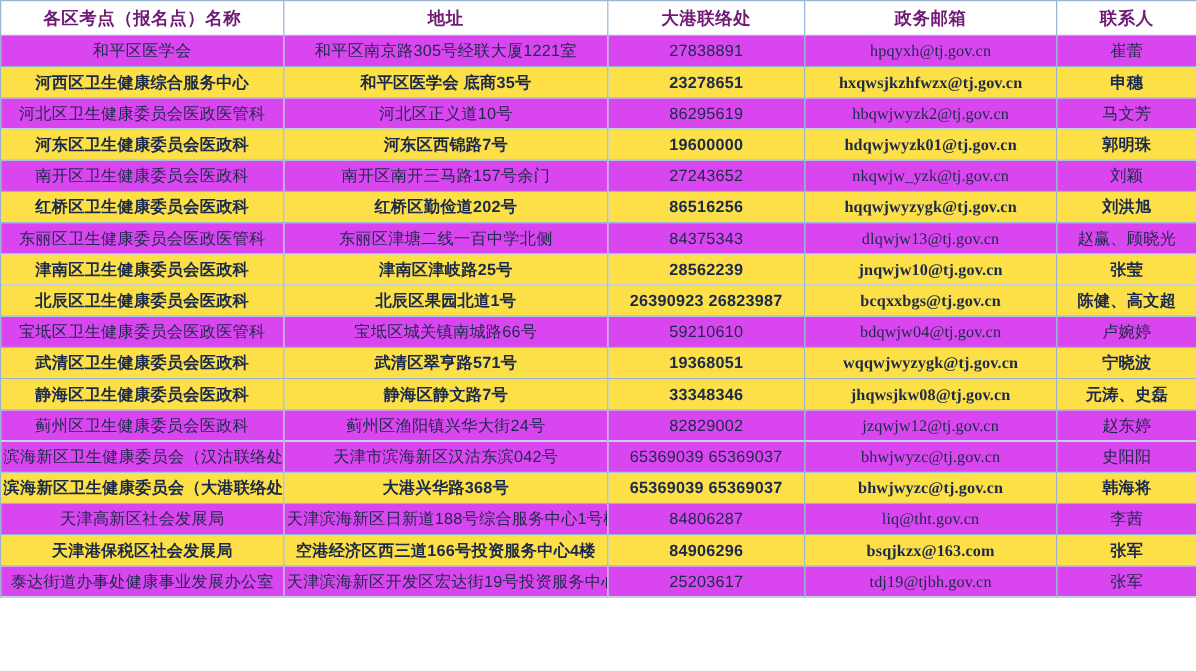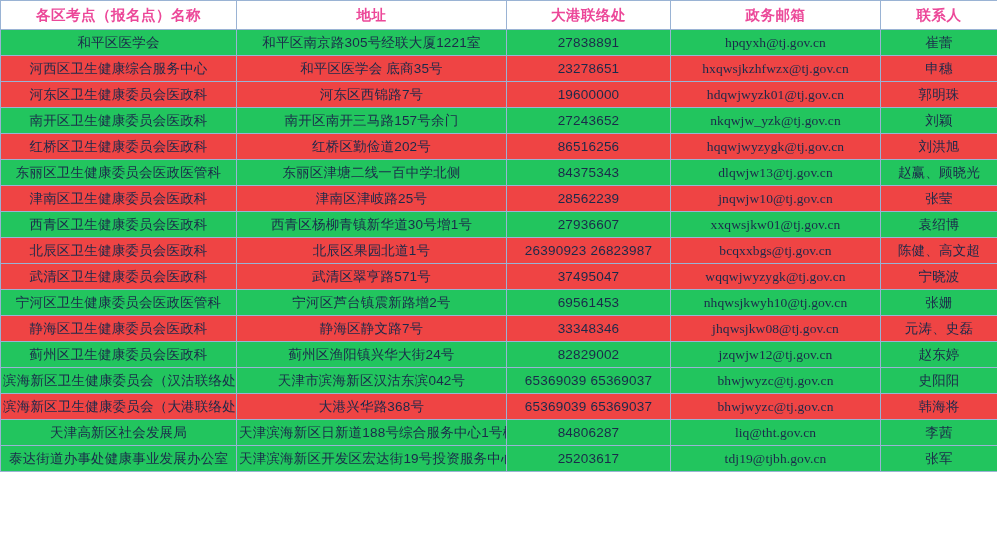--- a/index.html
+++ b/index.html
@@ -33,32 +33,33 @@
     color: #1b2a4a;
     padding: 0 2px;
     white-space: nowrap;
     overflow: hidden;
   }
   #contact-table thead th {
     height: 28px;
     font-size: 14.5px;
     font-weight: bold;
     background: #ffffff;
-    color: #ec4899;
+    color: #701a75;
     letter-spacing: 0.5px;
   }
   #contact-table tbody td {
     height: 25px;
     font-size: 13.5px;
   }
   #contact-table tbody tr.odd td {
-    background: #22c55e;
+    background: #d946ef;
   }
   #contact-table tbody tr.even td {
-    background: #ef4444;
+    background: #fde047;
+    font-weight: bold;
   }
   .col-name  { letter-spacing: 0.2px; }
   .col-addr  { letter-spacing: 0.2px; }
   .col-phone { letter-spacing: 0.2px; }
   .col-mail  { font-family: "Liberation Serif", serif; font-size: 14px; letter-spacing: 0.1px; }
   .col-contact { letter-spacing: 0.2px; }
 </style>
 </head>
 <body>
 
@@ -87,20 +88,27 @@
         <td class="col-mail">hpqyxh@tj.gov.cn</td>
         <td class="col-contact">崔蕾</td>
       </tr>
       <tr class="even">
         <td class="col-name">河西区卫生健康综合服务中心</td>
         <td class="col-addr">和平区医学会 底商35号</td>
         <td class="col-phone">23278651</td>
         <td class="col-mail">hxqwsjkzhfwzx@tj.gov.cn</td>
         <td class="col-contact">申穗</td>
       </tr>
+      <tr class="odd">
+        <td class="col-name">河北区卫生健康委员会医政医管科</td>
+        <td class="col-addr">河北区正义道10号</td>
+        <td class="col-phone">86295619</td>
+        <td class="col-mail">hbqwjwyzk2@tj.gov.cn</td>
+        <td class="col-contact">马文芳</td>
+      </tr>
       <tr class="even">
         <td class="col-name">河东区卫生健康委员会医政科</td>
         <td class="col-addr">河东区西锦路7号</td>
         <td class="col-phone">19600000</td>
         <td class="col-mail">hdqwjwyzk01@tj.gov.cn</td>
         <td class="col-contact">郭明珠</td>
       </tr>
       <tr class="odd">
         <td class="col-name">南开区卫生健康委员会医政科</td>
         <td class="col-addr">南开区南开三马路157号余门</td>
@@ -122,47 +130,40 @@
         <td class="col-mail">dlqwjw13@tj.gov.cn</td>
         <td class="col-contact">赵赢、顾晓光</td>
       </tr>
       <tr class="even">
         <td class="col-name">津南区卫生健康委员会医政科</td>
         <td class="col-addr">津南区津岐路25号</td>
         <td class="col-phone">28562239</td>
         <td class="col-mail">jnqwjw10@tj.gov.cn</td>
         <td class="col-contact">张莹</td>
       </tr>
-      <tr class="odd">
-        <td class="col-name">西青区卫生健康委员会医政科</td>
-        <td class="col-addr">西青区杨柳青镇新华道30号增1号</td>
-        <td class="col-phone">27936607</td>
-        <td class="col-mail">xxqwsjkw01@tj.gov.cn</td>
-        <td class="col-contact">袁绍博</td>
-      </tr>
       <tr class="even">
         <td class="col-name">北辰区卫生健康委员会医政科</td>
         <td class="col-addr">北辰区果园北道1号</td>
         <td class="col-phone">26390923  26823987</td>
         <td class="col-mail">bcqxxbgs@tj.gov.cn</td>
         <td class="col-contact">陈健、高文超</td>
       </tr>
+      <tr class="odd">
+        <td class="col-name">宝坻区卫生健康委员会医政医管科</td>
+        <td class="col-addr">宝坻区城关镇南城路66号</td>
+        <td class="col-phone">59210610</td>
+        <td class="col-mail">bdqwjw04@tj.gov.cn</td>
+        <td class="col-contact">卢婉婷</td>
+      </tr>
       <tr class="even">
         <td class="col-name">武清区卫生健康委员会医政科</td>
         <td class="col-addr">武清区翠亨路571号</td>
-        <td class="col-phone">37495047</td>
+        <td class="col-phone">19368051</td>
         <td class="col-mail">wqqwjwyzygk@tj.gov.cn</td>
         <td class="col-contact">宁晓波</td>
-      </tr>
-      <tr class="odd">
-        <td class="col-name">宁河区卫生健康委员会医政医管科</td>
-        <td class="col-addr">宁河区芦台镇震新路增2号</td>
-        <td class="col-phone">69561453</td>
-        <td class="col-mail">nhqwsjkwyh10@tj.gov.cn</td>
-        <td class="col-contact">张姗</td>
       </tr>
       <tr class="even">
         <td class="col-name">静海区卫生健康委员会医政科</td>
         <td class="col-addr">静海区静文路7号</td>
         <td class="col-phone">33348346</td>
         <td class="col-mail">jhqwsjkw08@tj.gov.cn</td>
         <td class="col-contact">元涛、史磊</td>
       </tr>
       <tr class="odd">
         <td class="col-name">蓟州区卫生健康委员会医政科</td>
@@ -185,20 +186,27 @@
         <td class="col-mail">bhwjwyzc@tj.gov.cn</td>
         <td class="col-contact">韩海将</td>
       </tr>
       <tr class="odd">
         <td class="col-name">天津高新区社会发展局</td>
         <td class="col-addr">天津滨海新区日新道188号综合服务中心1号楼四楼</td>
         <td class="col-phone">84806287</td>
         <td class="col-mail">liq@tht.gov.cn</td>
         <td class="col-contact">李茜</td>
       </tr>
+      <tr class="even">
+        <td class="col-name">天津港保税区社会发展局</td>
+        <td class="col-addr">空港经济区西三道166号投资服务中心4楼</td>
+        <td class="col-phone">84906296</td>
+        <td class="col-mail">bsqjkzx@163.com</td>
+        <td class="col-contact">张军</td>
+      </tr>
       <tr class="odd">
         <td class="col-name">泰达街道办事处健康事业发展办公室</td>
         <td class="col-addr">天津滨海新区开发区宏达街19号投资服务中心</td>
         <td class="col-phone">25203617</td>
         <td class="col-mail">tdj19@tjbh.gov.cn</td>
         <td class="col-contact">张军</td>
       </tr>
     </tbody>
 </table>
 

